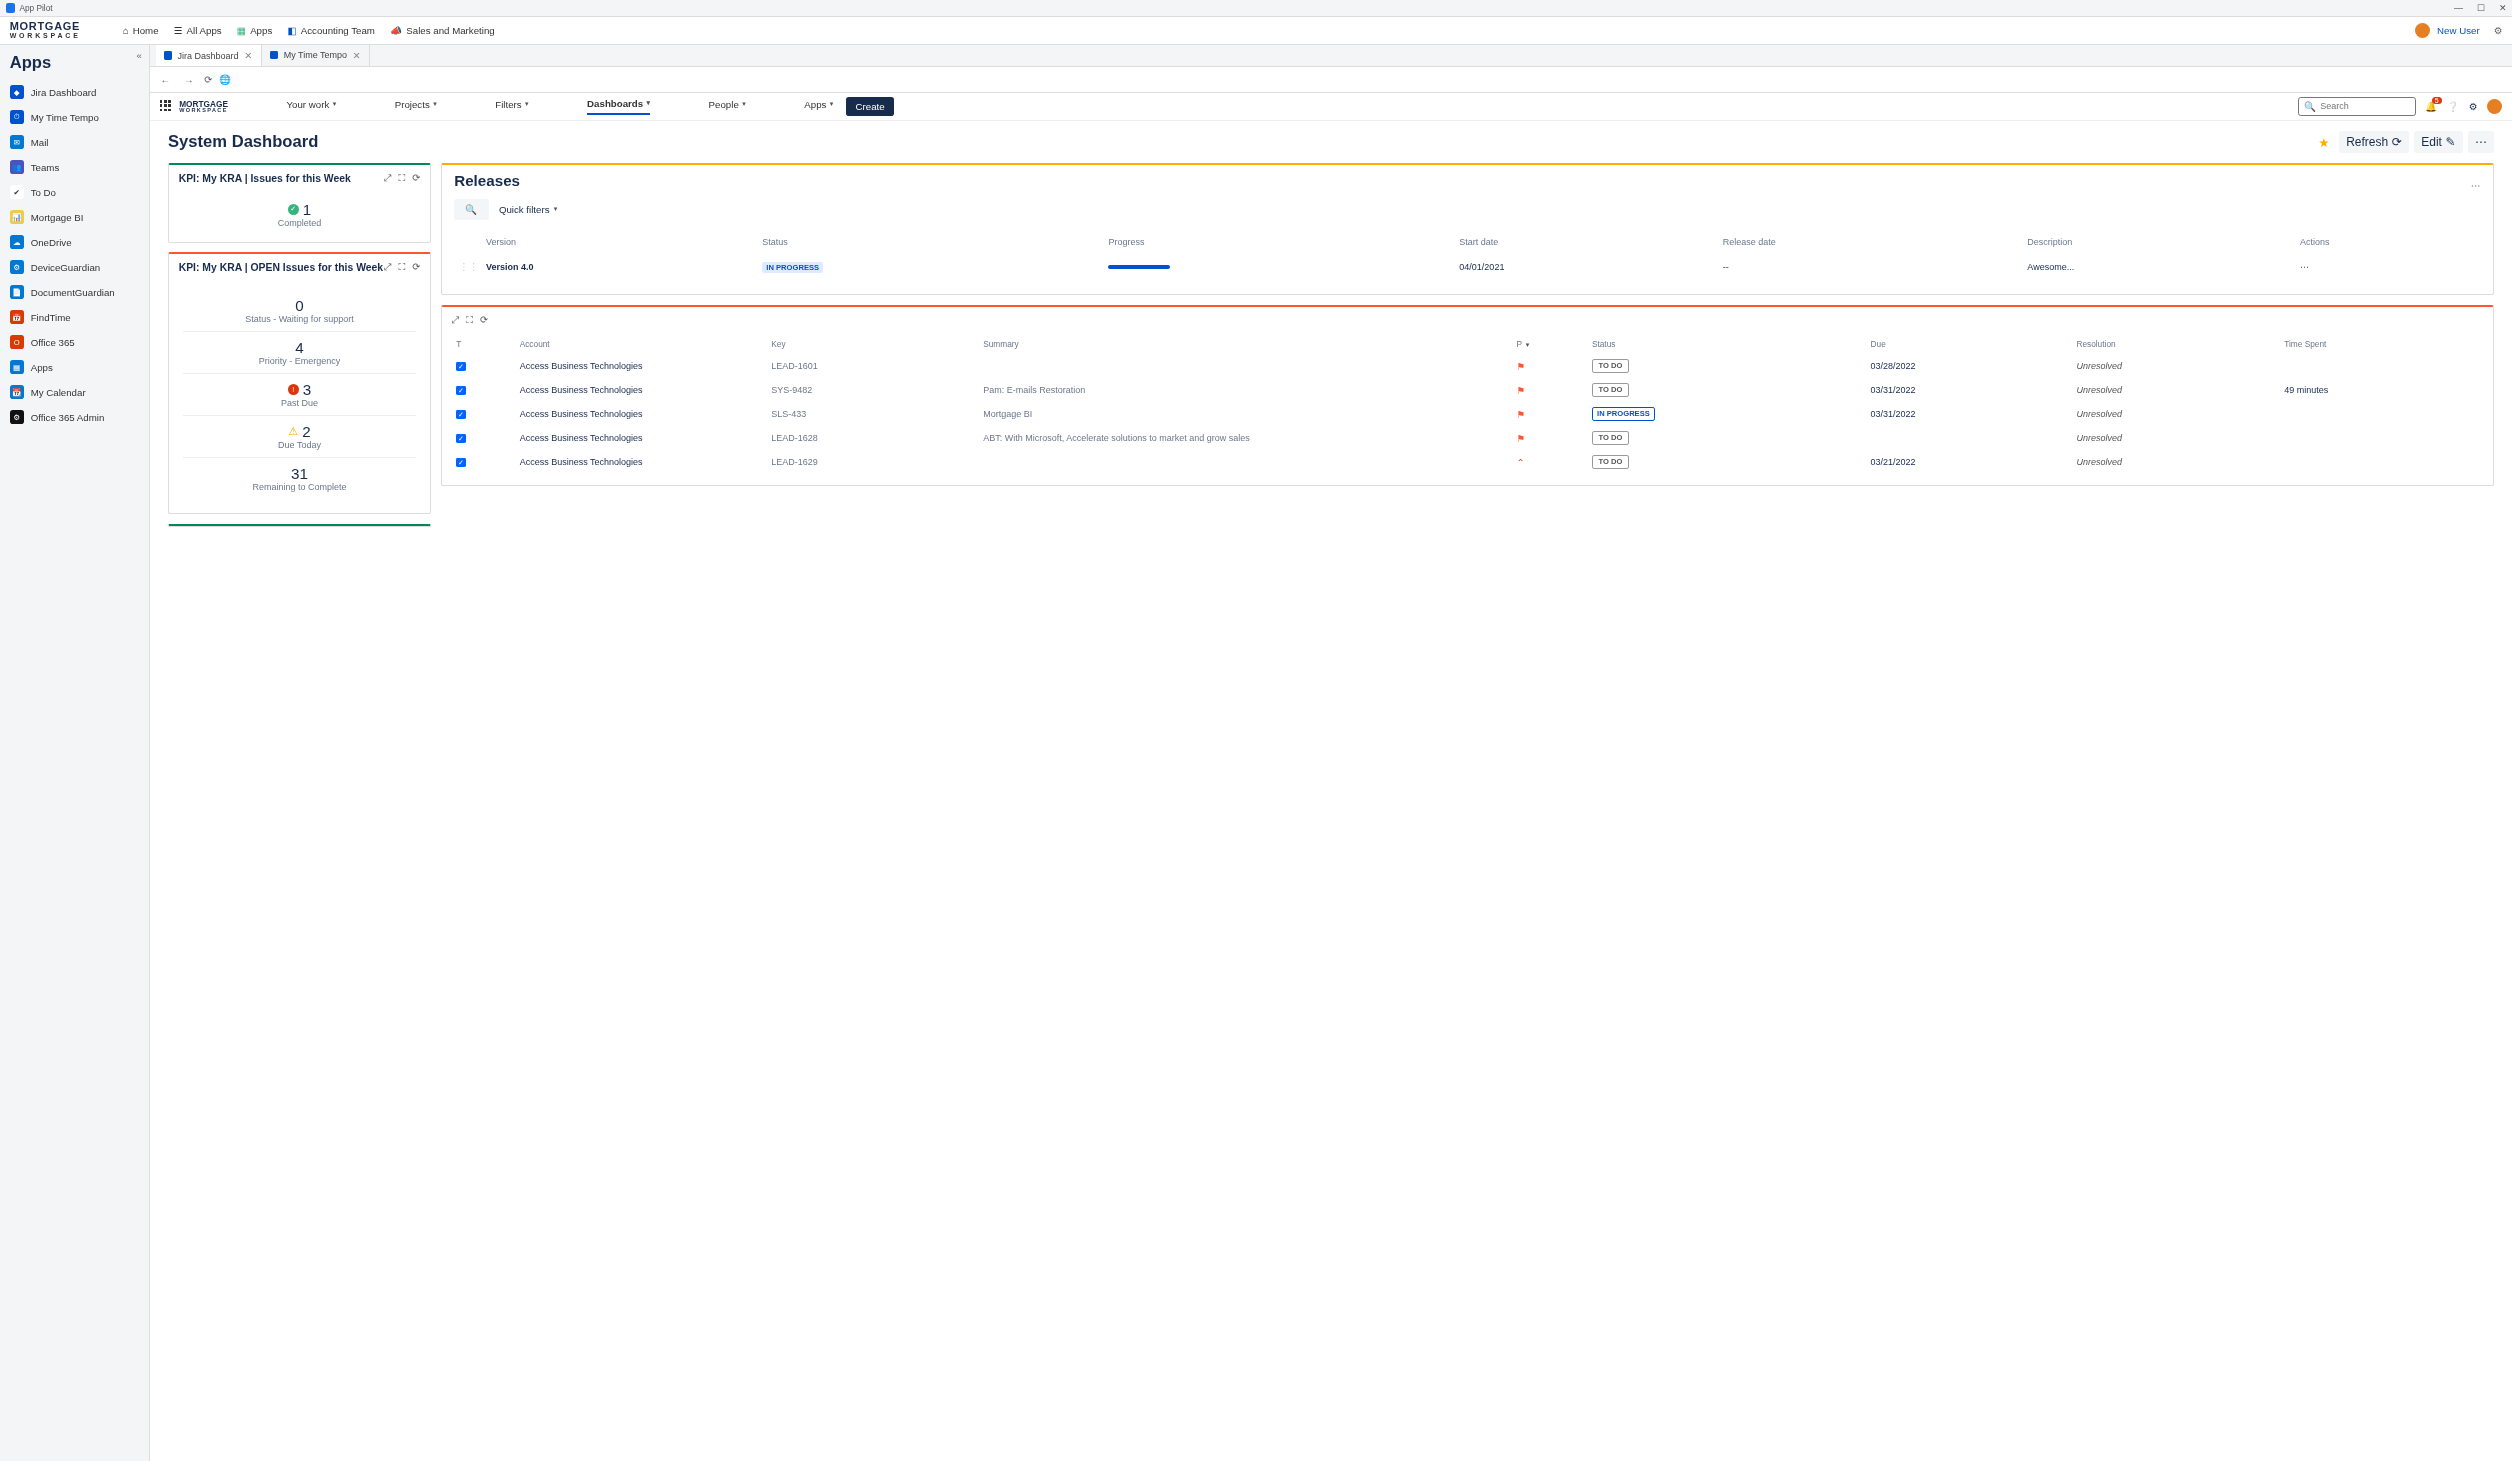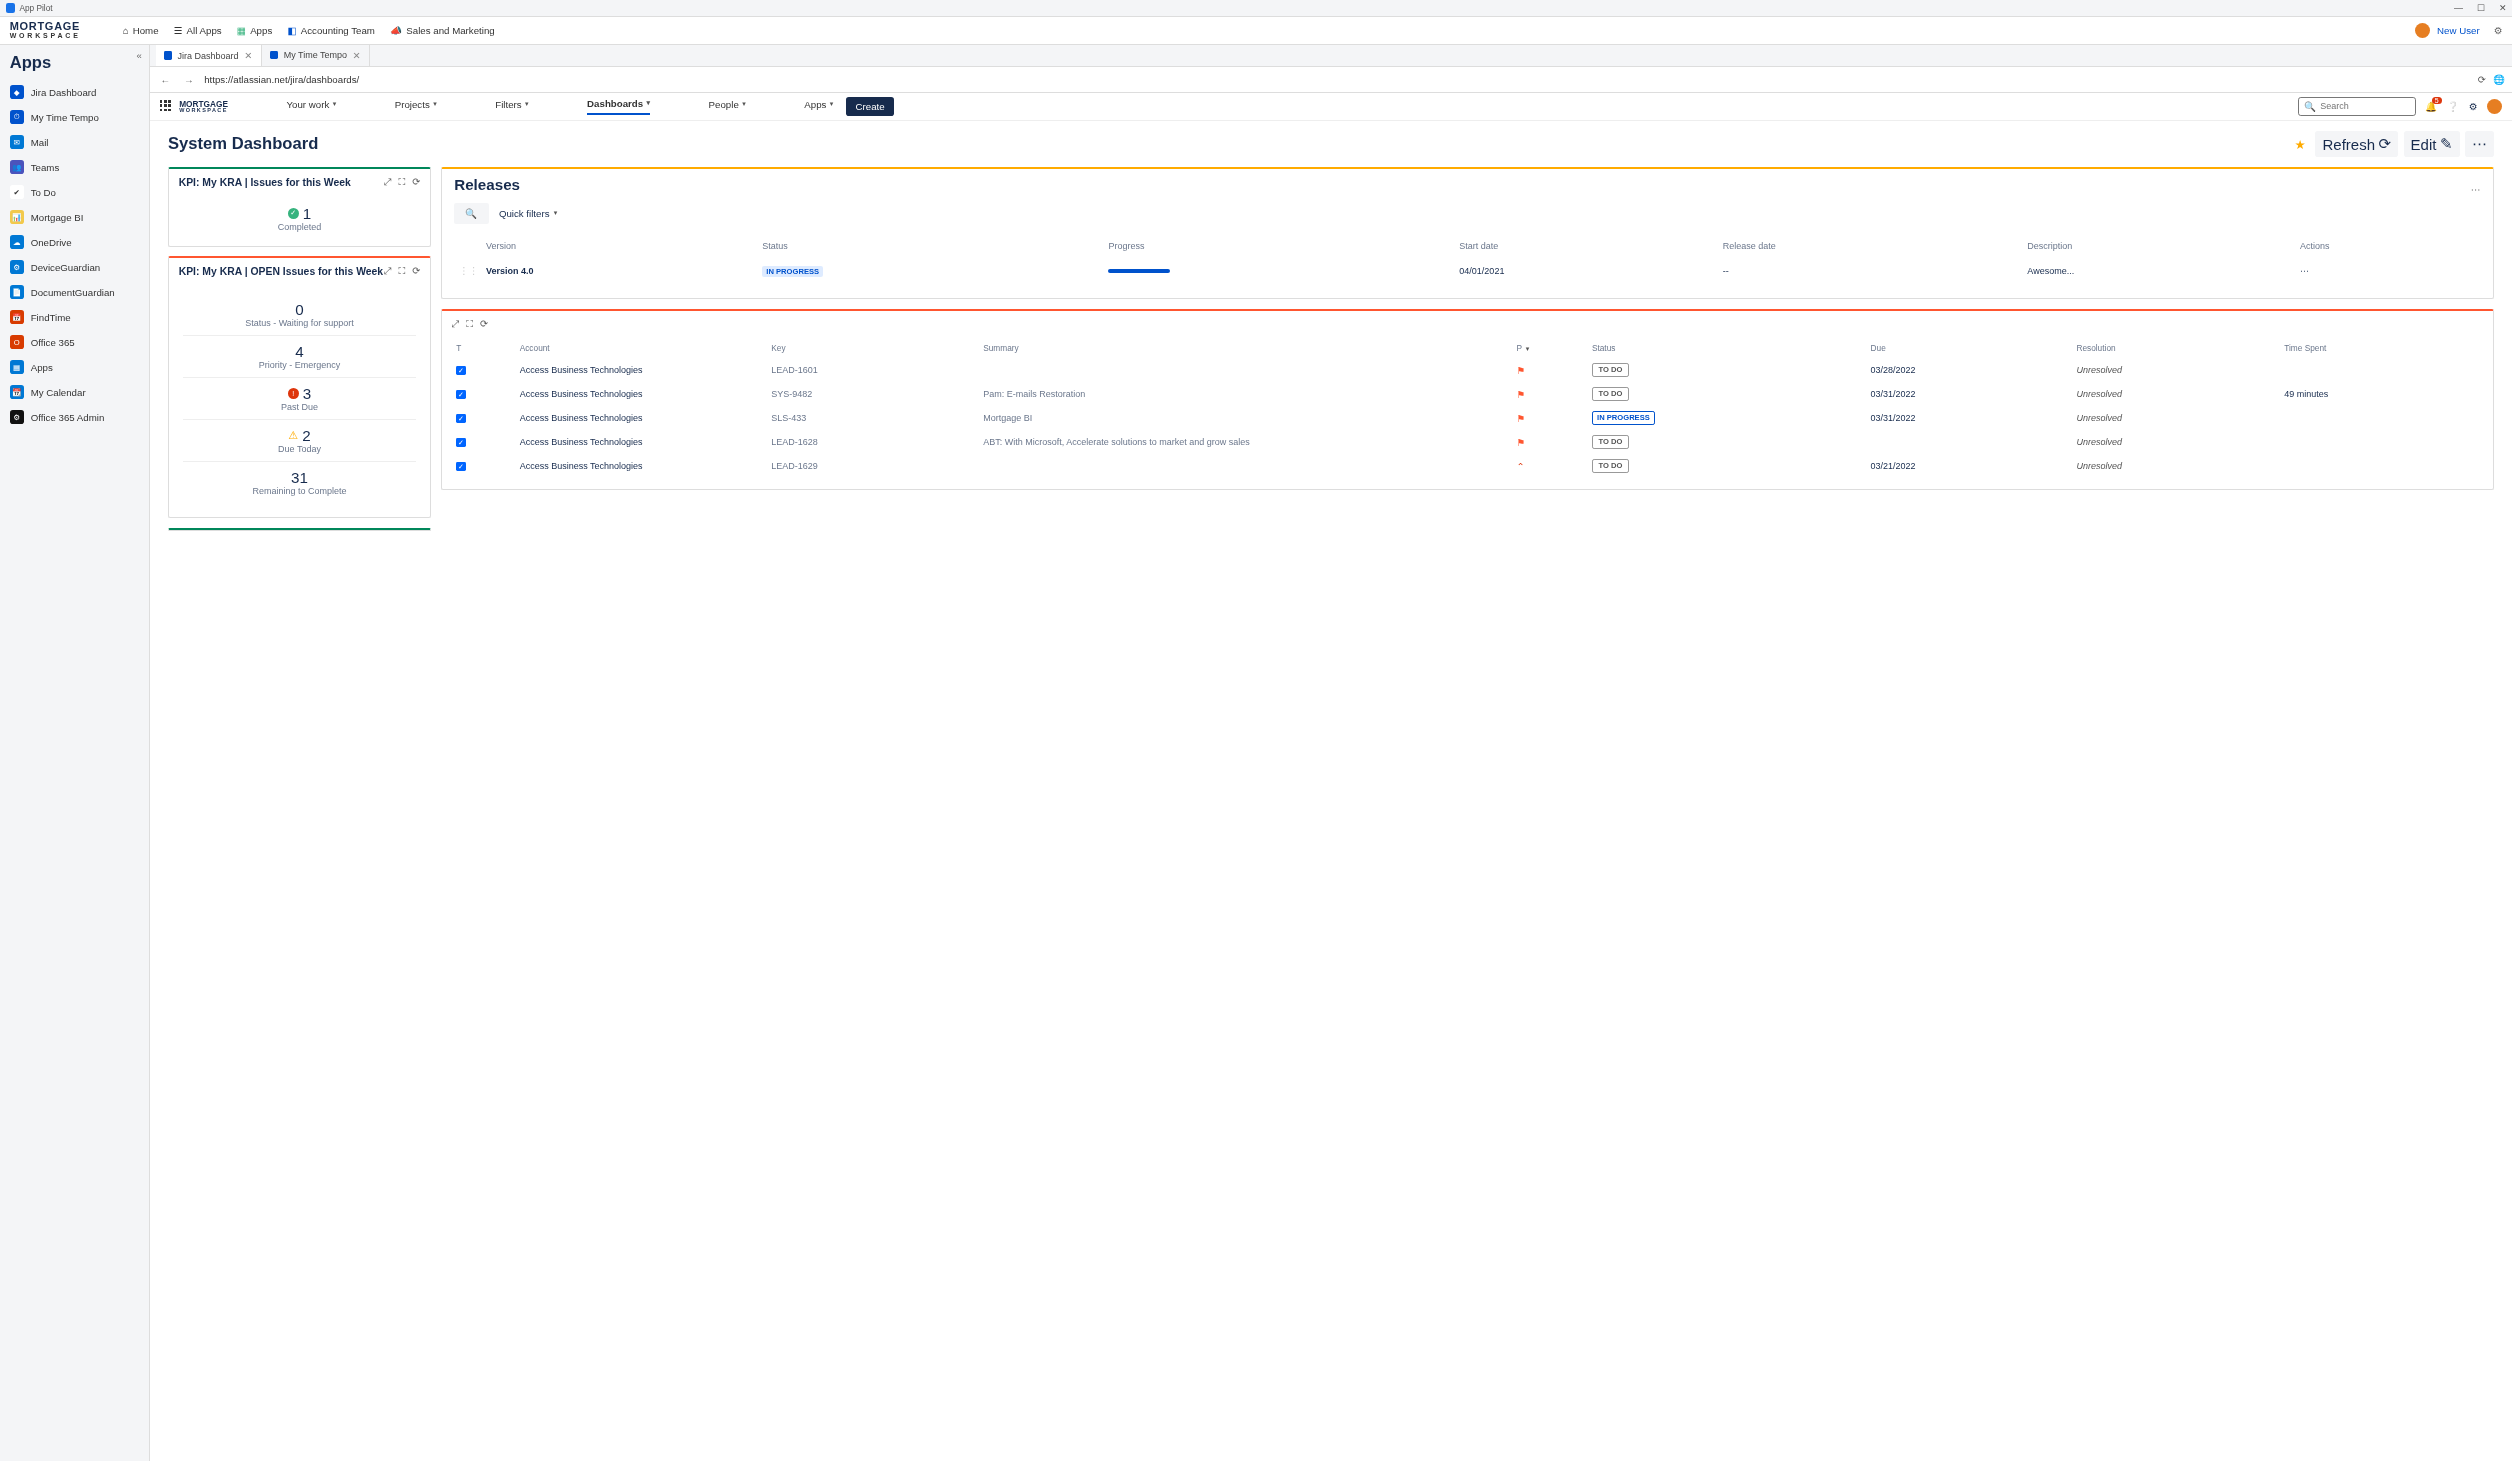--- a/index.html
+++ b/index.html
@@ -48,21 +48,21 @@
 .jirahdr .jright { margin-left:auto; display:flex; align-items:center; gap:9.7px;}
 .searchbox { display:flex; align-items:center; border:0.7px solid #777; border-radius:2.8px; padding:2.8px 5.5px; width:118px; color:#666;}
 .searchbox input { border:none; outline:none; margin-left:4.2px; width:83px; font-size:9px;}
 .notif { position:relative; color:#333;}
 .notif .badge { position:absolute; top:-4.2px; right:-4.2px; background:#de350b; color:#fff; border-radius:5.5px; font-size:7px; padding:0 2.8px;}
 
 .dash { padding: 9.7px 18px; }
 .dashhead { display:flex; align-items:center; margin-bottom:9.7px;}
 .dashhead h1 { font-size:16.6px; font-weight:600;}
 .dashhead .actions { margin-left:auto; display:flex; align-items:center; gap:5.5px;}
-.dashhead .btn { background:#f4f5f7; padding:4.2px 7px; border-radius:2.8px; cursor:pointer; display:flex; align-items:center; gap:3.5px; font-size:15px;}
+.dashhead .btn { background:#f4f5f7; padding:4.2px 7px; border-radius:2.8px; cursor:pointer; display:flex; align-items:center; gap:3.5px; font-size:12px;}
 .star { color:#ffab00; font-size:12.5px; margin-right:4.2px;}
 
 .cols { display:flex; gap:9.7px; }
 .col-l { width:263px; display:flex; flex-direction:column; gap:9.7px;}
 .col-r { flex:1; display:flex; flex-direction:column; gap:9.7px;}
 
 .card { border:0.7px solid #ddd; border-radius:2.1px; background:#fff; }
 .card.green { border-top:2.1px solid #00875a;}
 .card.orange { border-top:2.1px solid #ff5630;}
 .card.yellow { border-top:2.1px solid #ffab00;}
@@ -224,21 +224,20 @@
         </div>
         <div class="tab">
           <span style="width:8.3px;height:8.3px;background:#0052cc;border-radius:1.4px;display:inline-block"></span>
           <span>My Time Tempo</span>
           <span class="close">✕</span>
         </div>
       </div>
     <div class="addrbar">
       <div class="navbtn">←</div>
       <div class="navbtn">→</div>
-      <div class="url">https://atlassian.net/jira/dashboards/</div>
       <div class="rbtn">⟳</div>
       <div class="rbtn">🌐</div>
     </div>
 
     <div class="jira">
 
       <div class="jirahdr">
         <div class="apps-grid">
             <span></span>
             <span></span>

